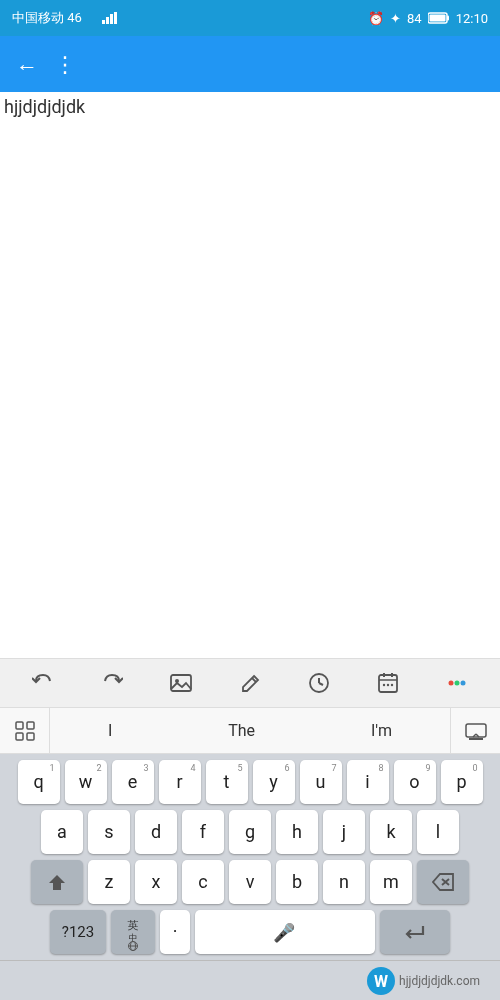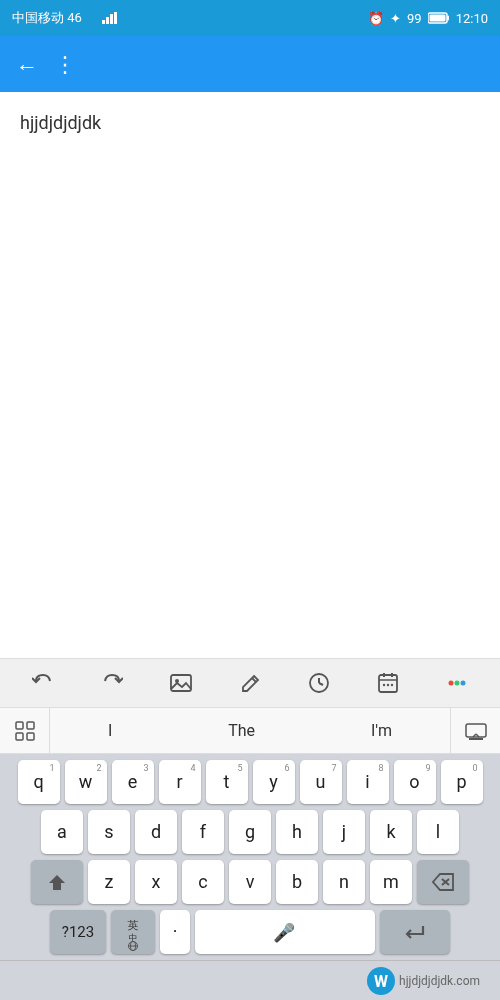--- a/index.html
+++ b/index.html
@@ -49,21 +49,21 @@
     .title-bar .more-btn {
       font-size: 22px;
       cursor: pointer;
       letter-spacing: 1px;
     }
 
     
     .content-area {
       flex: 1;
       background: white;
-      padding: 20px;
+      padding: 4px;
       font-size: 18px;
       color: #333;
       overflow: hidden;
     }
 
     
     .keyboard-toolbar {
       background: #f0f0f0;
       height: 50px;
       display: flex;
@@ -220,21 +220,21 @@
     <svg width="16" height="12" viewBox="0 0 16 12">
       <rect x="0" y="8" width="3" height="4" fill="white"></rect>
       <rect x="4" y="5" width="3" height="7" fill="white"></rect>
       <rect x="8" y="2" width="3" height="10" fill="white"></rect>
       <rect x="12" y="0" width="3" height="12" fill="white"></rect>
     </svg>
   </div>
   <div class="status-right">
     <span>⏰</span>
     <span>✦</span>
-    <span>99</span>
+    <span>84</span>
     <svg width="22" height="12">
       <rect x="0" y="1" width="19" height="10" rx="2" fill="none" stroke="white" stroke-width="1.5"></rect>
       <rect x="19" y="3.5" width="2" height="5" rx="1" fill="white"></rect>
       <rect x="1.5" y="2.5" width="16" height="7" rx="1" fill="white"></rect>
     </svg>
     <span>12:10</span>
   </div>
 </div>
 
 <div class="title-bar">

